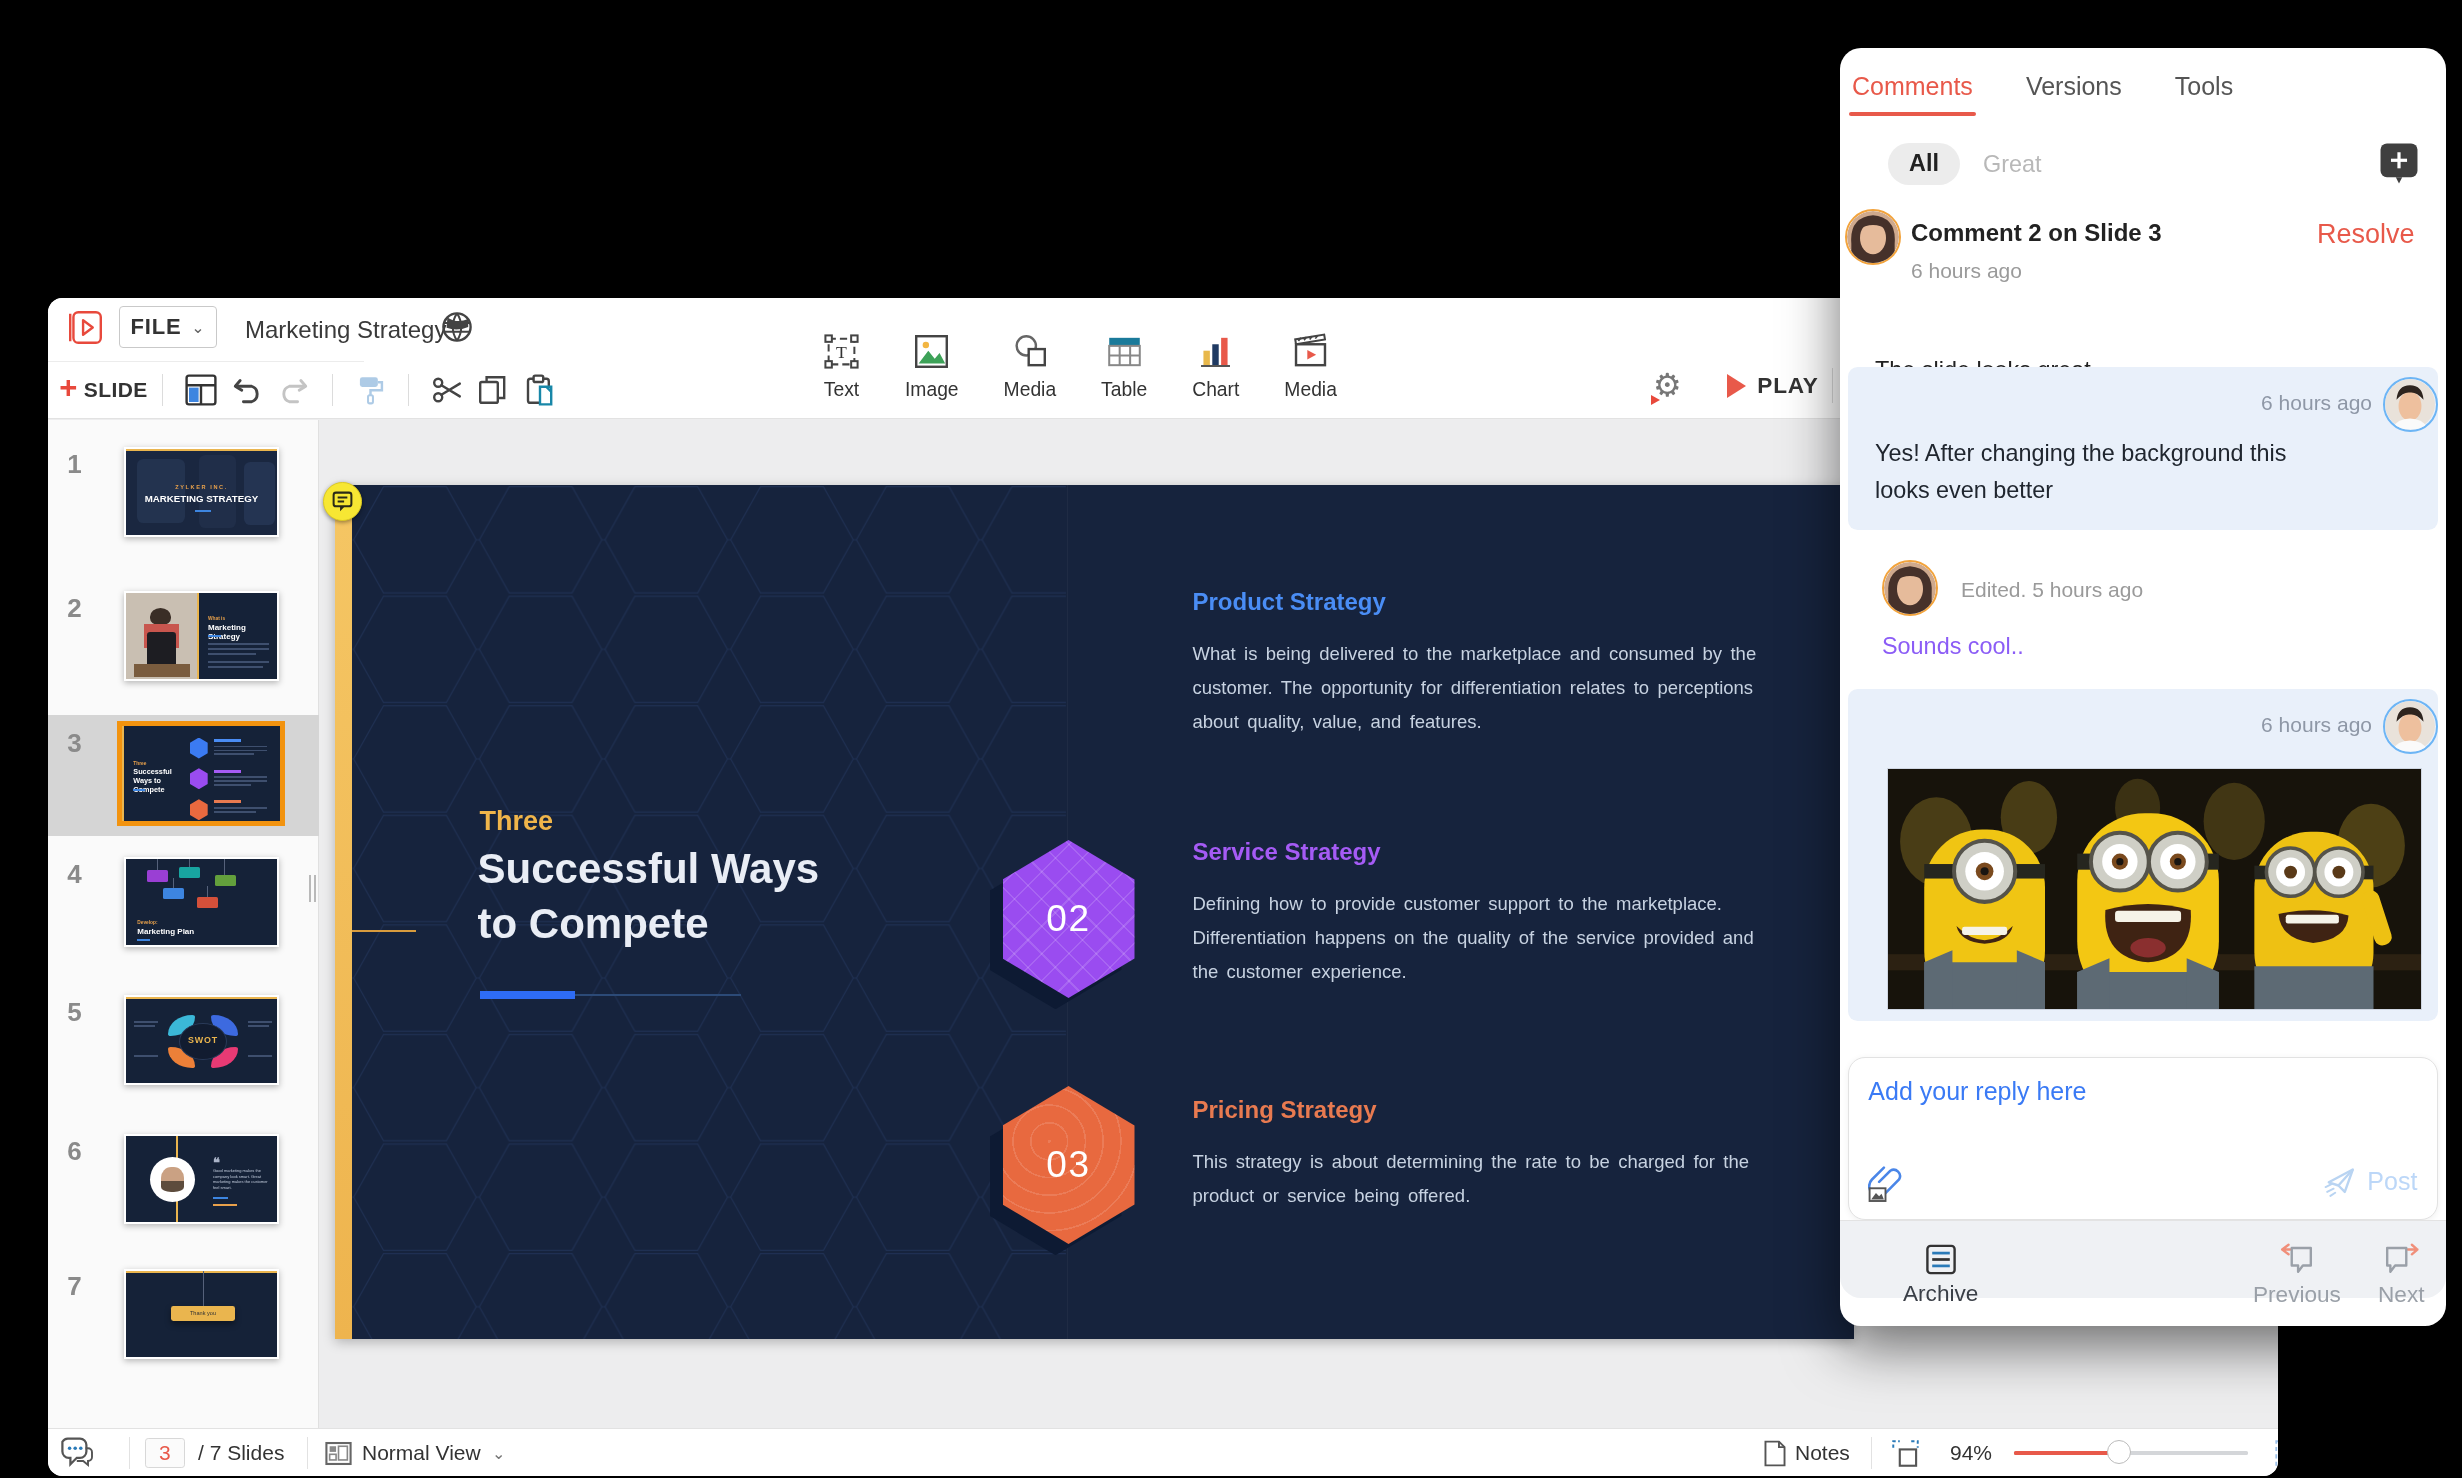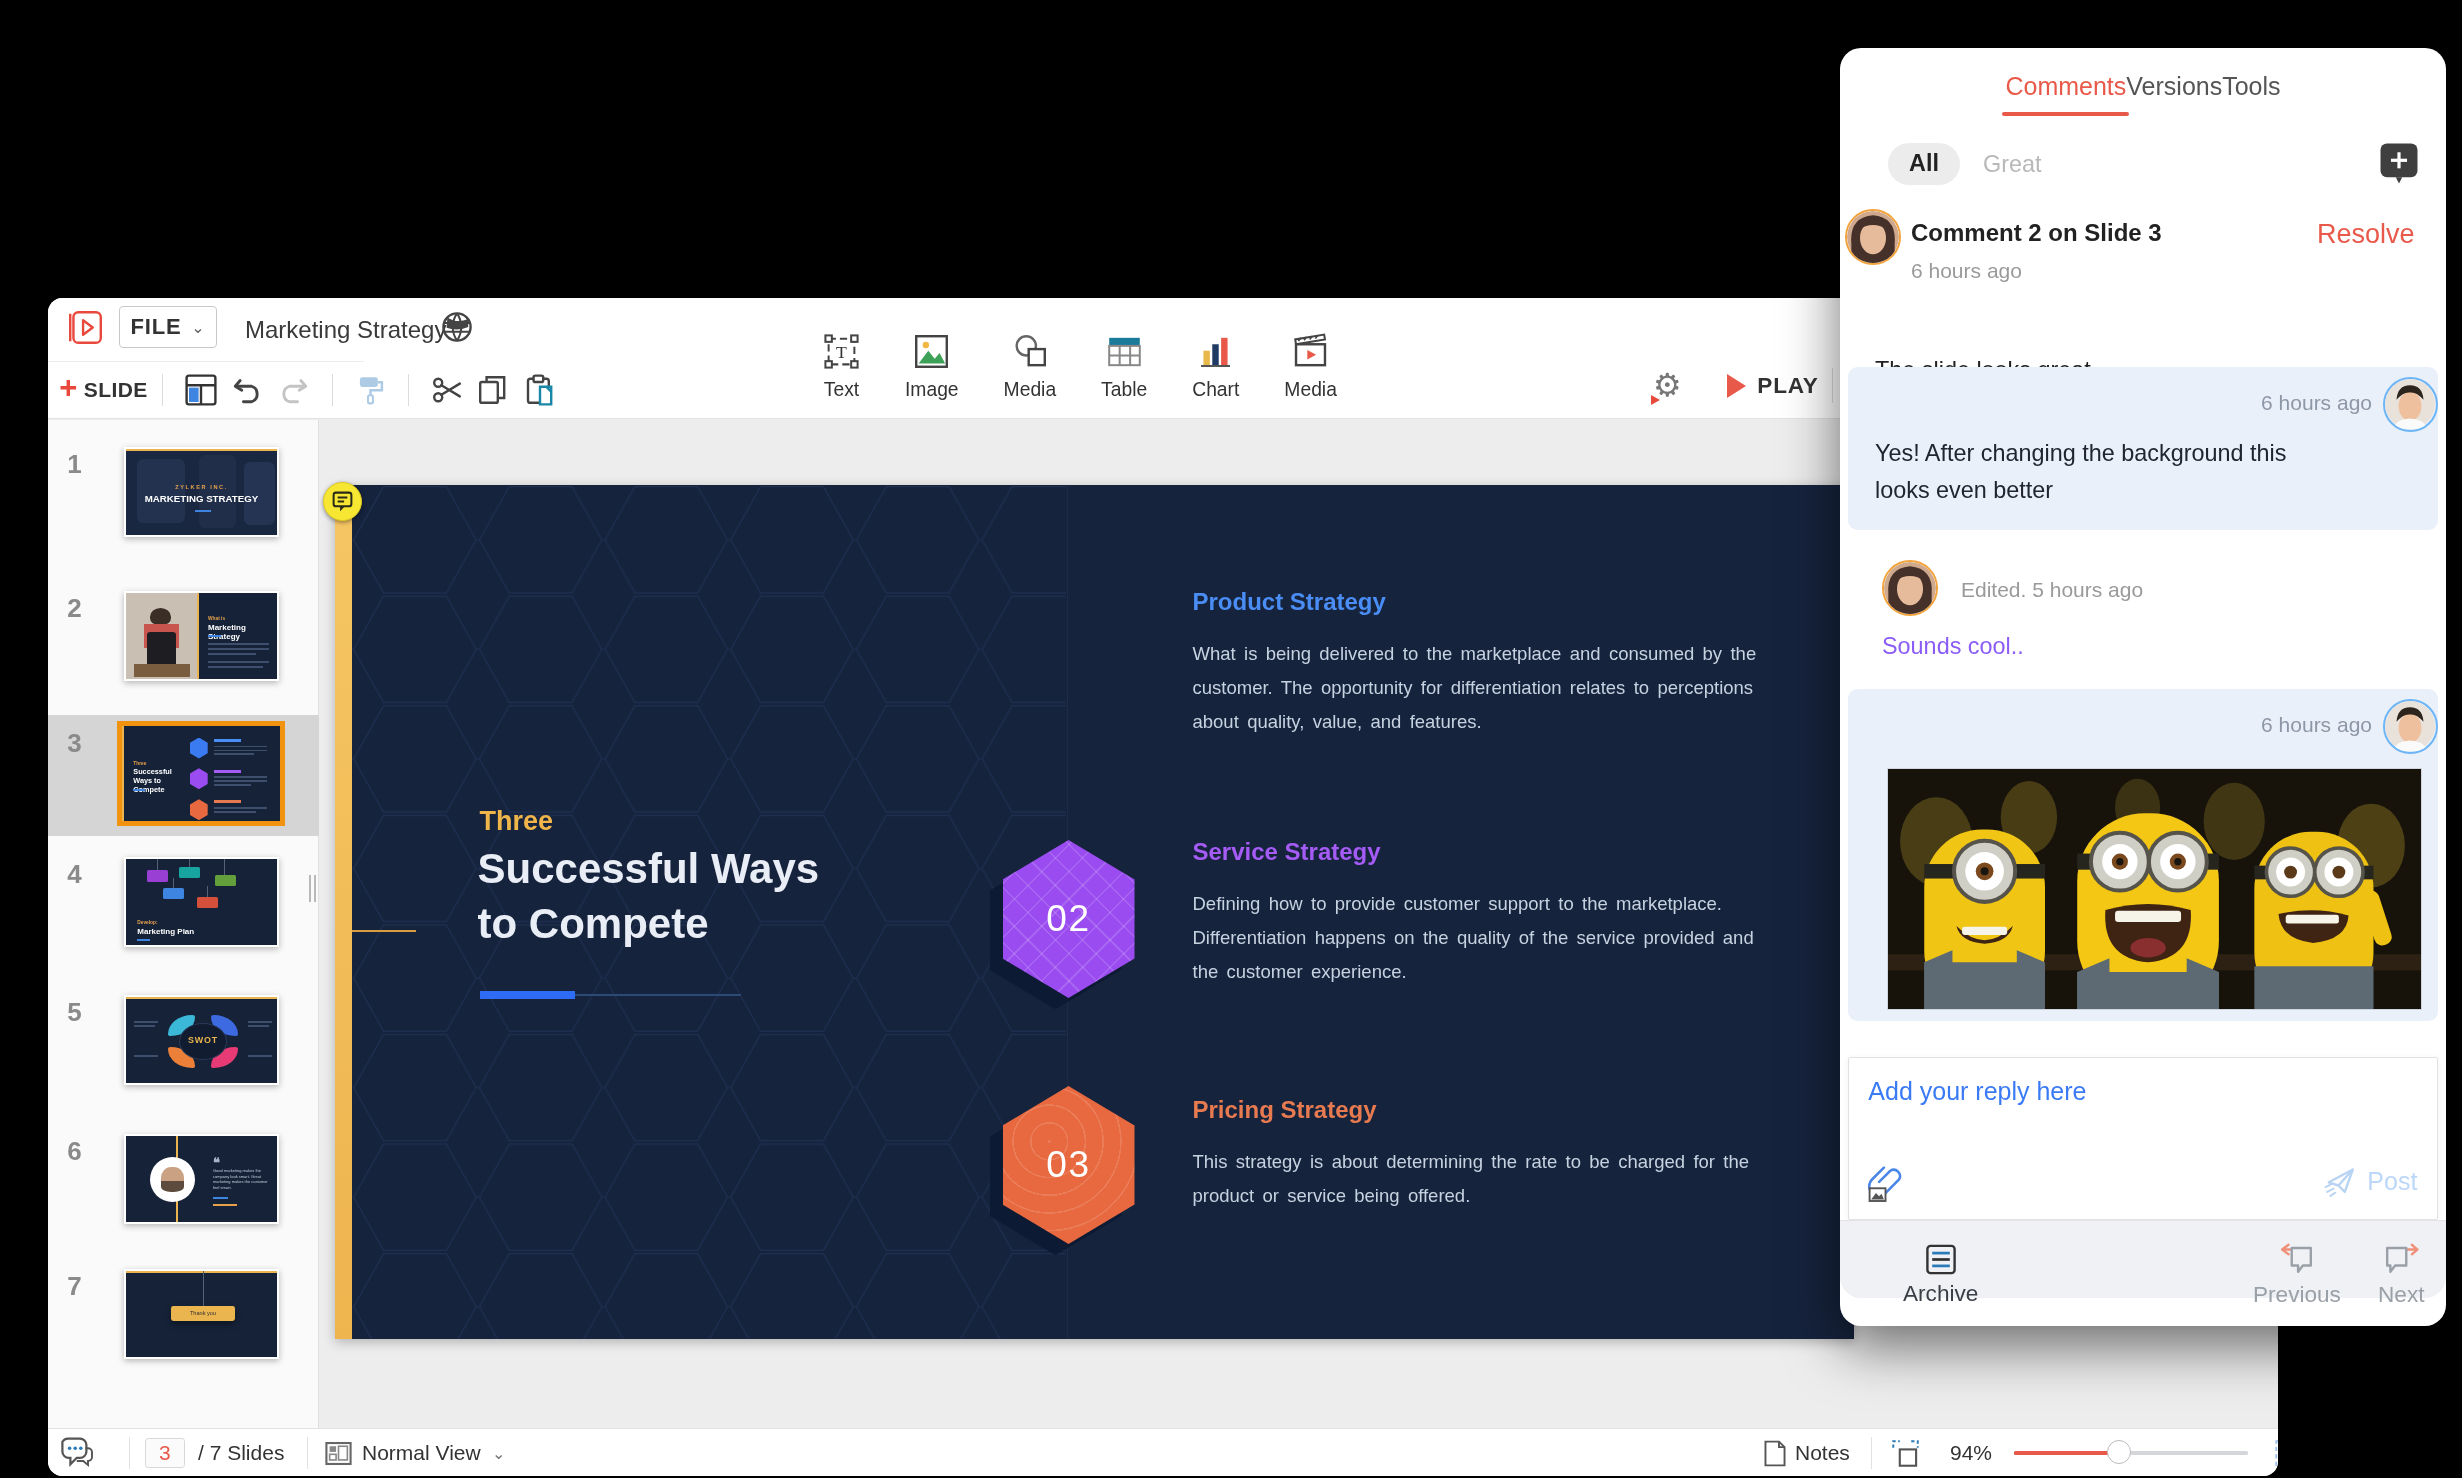--- a/index.html
+++ b/index.html
@@ -82,21 +82,21 @@
   .statusbar { position:absolute; left:0; top:1130px; width:100%; height:48px; background:#fff; border-top:0.8px solid #e2e2e2; }
   .sb-item { position:absolute; top:0; height:48px; display:flex; align-items:center; color:#333; font-size:21px; }
   .numbox { border:0.8px solid #d8d8d8; background:#fbfbfb; border-radius:3.2px; padding:2.4px 13px; color:#e8594a; font-size:21px; }
   .sb-sep { position:absolute; top:8px; width:0.8px; height:32px; background:#e2e2e2; }
   .slider-track { position:relative; width:234px; height:3.2px; background:#d4d6d9; border-radius:1.6px; }
   .slider-fill { position:absolute; left:0; top:0; height:3.2px; width:105px; background:#e8594a; border-radius:1.6px; }
   .slider-knob { position:absolute; left:93px; top:-11.3px; width:24px; height:24px; background:#fff; border:1.6px solid #bbb; border-radius:50%; cursor:pointer; }
 
   
   #panel { position:absolute; left:1840px; top:48px; width:606px; height:1278px; background:#fff; border-radius:21px; box-shadow:0 19.3px 56px rgba(0,0,0,.55); }
-  .ptabs { position:absolute; left:0; top:24px; width:100%; display:flex; justify-content:center; }
+  .ptabs { position:absolute; left:12px; top:24px; width:100%; display:flex; gap:53px; }
   .ptab { font-size:25px; color:#555; cursor:pointer; padding-bottom:14.5px; position:relative; }
   .ptab.active { color:#e8594a; }
   .ptab.active::after { content:""; position:absolute; left:-3.2px; right:-3.2px; bottom:0; height:4px; background:#e8594a; border-radius:2.4px; }
   .pfilter { position:absolute; left:0; top:95px; width:100%; height:48px; }
   .pill { position:absolute; left:48px; top:0; padding:7.3px 21px; background:#ececec; border-radius:22.6px; font-size:23.4px; font-weight:bold; color:#222; cursor:pointer; }
   .recent { position:absolute; left:143px; top:8px; font-size:23.4px; color:#b8b8b8; cursor:pointer; }
   .addc { position:absolute; left:538px; top:-1.6px; cursor:pointer; }
   .avatar { border-radius:50%; overflow:hidden; }
   .ring-orange { border:2.4px solid #f2a33c; }
   .ring-blue { border:2.4px solid #6db5f5; }
@@ -104,21 +104,21 @@
   .c-resolve { position:absolute; left:477px; top:171px; font-size:27px; color:#e8594a; cursor:pointer; }
   .c-time { position:absolute; left:71px; top:211px; font-size:21px; color:#9a9a9a; }
   .c-body { position:absolute; left:35px; top:309px; font-size:23.4px; color:#222; }
   .bubble { position:absolute; left:8px; width:590px; background:#e9f0fa; border-radius:9.7px; }
   .b-time { position:absolute; left:0; top:24px; width:524px; text-align:right; font-size:21px; color:#8e97a6; }
   .b-avatar { position:absolute; left:535px; top:9.7px; }
   .b-text { position:absolute; left:27px; top:68px; width:455px; font-size:23.4px; line-height:37px; color:#20262f; }
   .r2-time { position:absolute; left:121px; top:530px; font-size:21px; color:#9a9a9a; }
   .r2-text { position:absolute; left:42px; top:585px; font-size:23.4px; color:#8b5cf6; }
   .minions { position:absolute; left:39px; top:79px; width:535px; height:242px; border:0.8px solid #cfd6e2; background:#17130b; }
-  .replycard { position:absolute; left:8px; top:1009px; width:590px; height:163px; background:#fff; border:0.8px solid #e2e2e2; border-radius:2px; box-shadow:0 1.6px 6.4px rgba(0,0,0,.06); }
+  .replycard { position:absolute; left:8px; top:1009px; width:590px; height:163px; background:#fff; border:0.8px solid #e2e2e2; border-radius:17px; box-shadow:0 1.6px 6.4px rgba(0,0,0,.06); }
   .rc-ph { position:absolute; left:19.3px; top:19.3px; font-size:25px; color:#3a7af5; }
   .rc-attach { position:absolute; left:19.3px; top:106px; cursor:pointer; }
   .rc-post { position:absolute; left:475px; top:108px; display:flex; align-items:center; gap:11.3px; cursor:default; }
   .rc-post span { font-size:25px; color:#bcd7f8; }
   .pfooter { position:absolute; left:0; top:1172px; width:606px; height:78px; background:#eff1f4; border-top:0.8px solid #e3e3e3; border-radius:0 0 21px 21px; }
   .pf-item { position:absolute; display:flex; flex-direction:column; align-items:center; gap:6.4px; cursor:pointer; }
   .pf-label-dark { font-size:22.6px; color:#3a3f47; }
   .pf-label { font-size:22.6px; color:#9aa0a8; }
 </style>
 </head>

